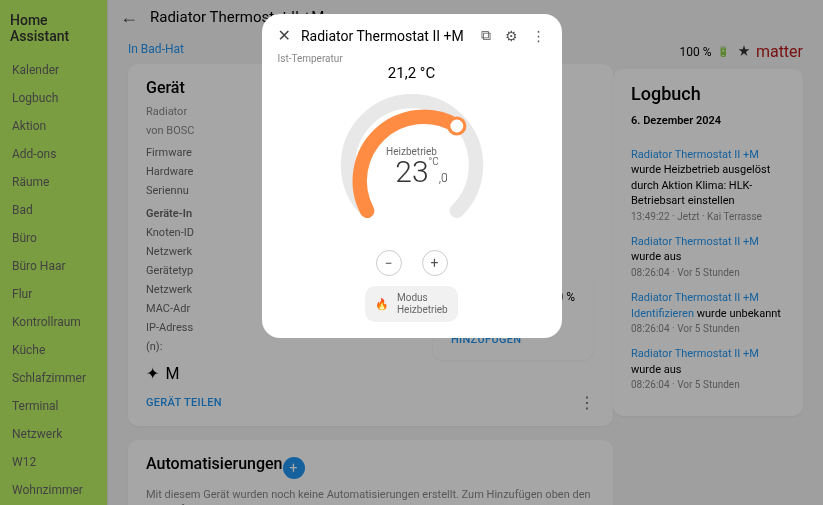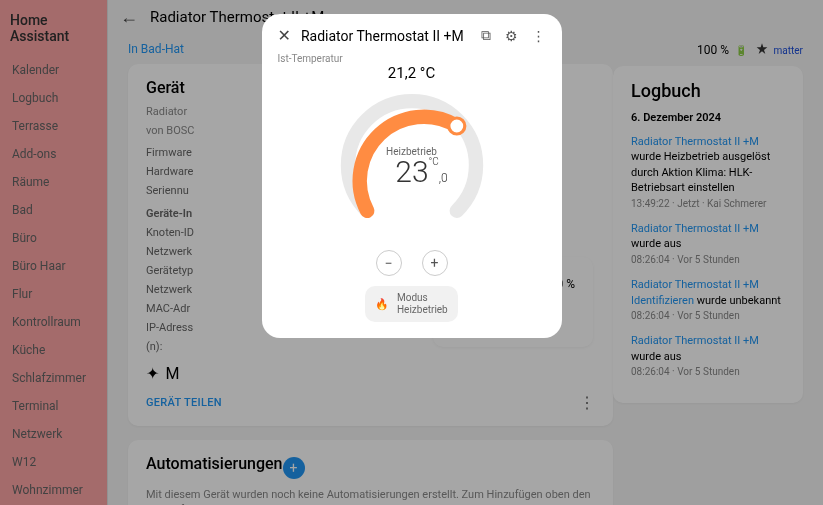--- a/index.html
+++ b/index.html
@@ -1,18 +1,18 @@
 <!DOCTYPE html>
 <html><head>
 <meta charset="utf-8">
 <style>
 * { margin: 0; padding: 0; box-sizing: border-box; font-family: -apple-system, BlinkMacSystemFont, "Segoe UI", Roboto, sans-serif; }
 body { background: #f5f5f5; width: 823px; height: 505px; overflow: hidden; position: relative; }
 .app { display: flex; height: 100%; }
-.sidebar { width: 108px; background: #fca5a5; border-right: 1px solid #e0e0e0; overflow-y: auto; }
+.sidebar { width: 108px; background: #bef264; border-right: 1px solid #e0e0e0; overflow-y: auto; }
 .sidebar-title { padding: 12px 10px; font-size: 14px; font-weight: 500; color: #333; }
 .sidebar-item { padding: 7px 12px; font-size: 12px; color: #666; cursor: pointer; }
 .main { flex: 1; display: flex; flex-direction: column; }
 .topbar { display: flex; align-items: center; padding: 6px 12px; gap: 12px; background: #f5f5f5; }
 .back-icon { cursor: pointer; font-size: 18px; color: #444; }
 .topbar-title { font-size: 15px; font-weight: 400; }
 .content { flex: 1; padding: 8px 20px; display: flex; overflow: hidden; }
 .left-col { flex: 1; }
 .right-col { width: 190px; }
 .breadcrumb { font-size: 12px; color: #2196f3; margin-bottom: 8px; }
@@ -22,24 +22,24 @@
 .info-row { font-size: 11px; color: #666; padding: 3px 0; }
 .card-footer { display: flex; align-items: center; justify-content: space-between; margin-top: 10px; }
 .share-link { font-size: 11px; color: #2196f3; font-weight: 500; cursor: pointer; letter-spacing: 0.3px; }
 .dots { font-size: 16px; color: #666; cursor: pointer; }
 .section-head { display: flex; justify-content: flex-start; align-items: center; }
 .add-btn { width: 22px; height: 22px; border-radius: 50%; background: #2196f3; color: #fff; display: flex; align-items: center; justify-content: center; font-size: 14px; cursor: pointer; }
 .section-text { font-size: 11px; color: #888; margin-top: 6px; line-height: 1.4; }
 .battery-row { display: flex; align-items: center; font-size: 16px; gap: 6px; justify-content: flex-end; margin-bottom: 8px; }
 .battery-pct { font-size: 12px; }
 .battery-icon { font-size: 10px; }
-.matter-logo { display: inline-flex; align-items: center; gap: 4px; font-size: 10px; color: #1d4ed8; }
+.matter-logo { display: inline-flex; align-items: center; gap: 4px; font-size: 16px; color: #b91c1c; }
 .matter-logo svg { width: 16px; height: 16px; }
 .logbook-title { font-size: 18px; font-weight: 500; margin-bottom: 10px; }
-.log-date { font-size: 11px; font-weight: 600; margin-bottom: 10px; }
+.log-date { font-size: 11px; font-weight: 600; margin-bottom: 20px; }
 .log-entry { font-size: 11px; margin-bottom: 10px; line-height: 1.4; }
 .log-entry a { color: #2196f3; text-decoration: none; }
 .log-time { font-size: 10px; color: #888; }
 .caps-link { font-size: 11px; color: #2196f3; font-weight: 500; cursor: pointer; letter-spacing: 0.3px; }
 .overlay { position: absolute; inset: 0; background: rgba(0,0,0,0.35); display: flex; justify-content: center; align-items: flex-start; padding-top: 14px; }
 .dialog { background: #fff; border-radius: 18px; width: 300px; padding: 12px 16px 16px; }
 .dialog-header { display: flex; align-items: center; gap: 10px; margin-bottom: 8px; }
 .close-btn { font-size: 16px; cursor: pointer; color: #444; }
 .dialog-title { flex: 1; font-size: 14px; font-weight: 400; }
 .hdr-icon { font-size: 14px; color: #555; cursor: pointer; margin-left: 4px; }
@@ -60,21 +60,21 @@
 .sensor-row { display: flex; align-items: center; justify-content: space-between; font-size: 12px; padding: 6px 0; }
 </style>
 </head>
 <body>
 
 <div class="app">
   <div class="sidebar">
     <div class="sidebar-title">Home Assistant</div>
     <div class="sidebar-item">Kalender</div>
     <div class="sidebar-item">Logbuch</div>
-    <div class="sidebar-item">Terrasse</div>
+    <div class="sidebar-item">Aktion</div>
     <div class="sidebar-item">Add-ons</div>
     <div class="sidebar-item">Räume</div>
     <div class="sidebar-item">Bad</div>
     <div class="sidebar-item">Büro</div>
     <div class="sidebar-item">Büro Haar</div>
     <div class="sidebar-item">Flur</div>
     <div class="sidebar-item">Kontrollraum</div>
     <div class="sidebar-item">Küche</div>
     <div class="sidebar-item">Schlafzimmer</div>
     <div class="sidebar-item">Terminal</div>
@@ -139,21 +139,21 @@
               </svg>
             <span>matter</span>
           </span>
         </div>
 
         <div class="card">
           <div class="logbook-title">Logbuch</div>
           <div class="log-date">6. Dezember 2024</div>
           <div class="log-entry">
             <a>Radiator Thermostat II +M</a><span> wurde Heizbetrieb ausgelöst durch Aktion Klima: HLK-Betriebsart einstellen</span><br>
-            <span class="log-time">13:49:22 · Jetzt · Kai Schmerer</span>
+            <span class="log-time">13:49:22 · Jetzt · Kai Terrasse</span>
           </div>
           <div class="log-entry">
             <a>Radiator Thermostat II +M</a><span> wurde aus</span><br>
             <span class="log-time">08:26:04 · Vor 5 Stunden</span>
           </div>
           <div class="log-entry">
             <a>Radiator Thermostat II +M Identifizieren</a><span> wurde unbekannt</span><br>
             <span class="log-time">08:26:04 · Vor 5 Stunden</span>
           </div>
           <div class="log-entry">

